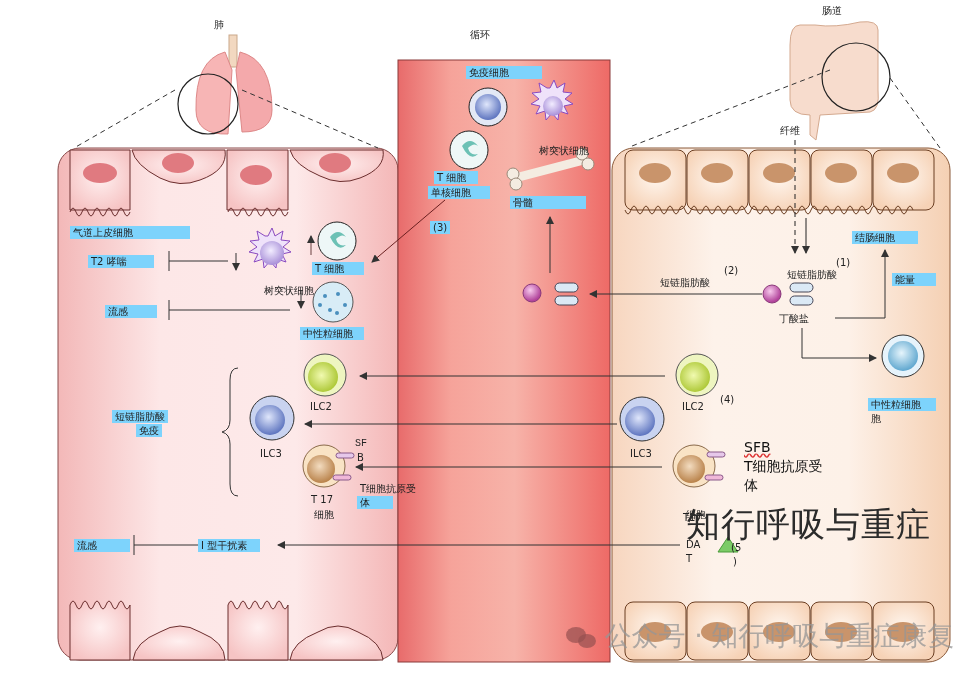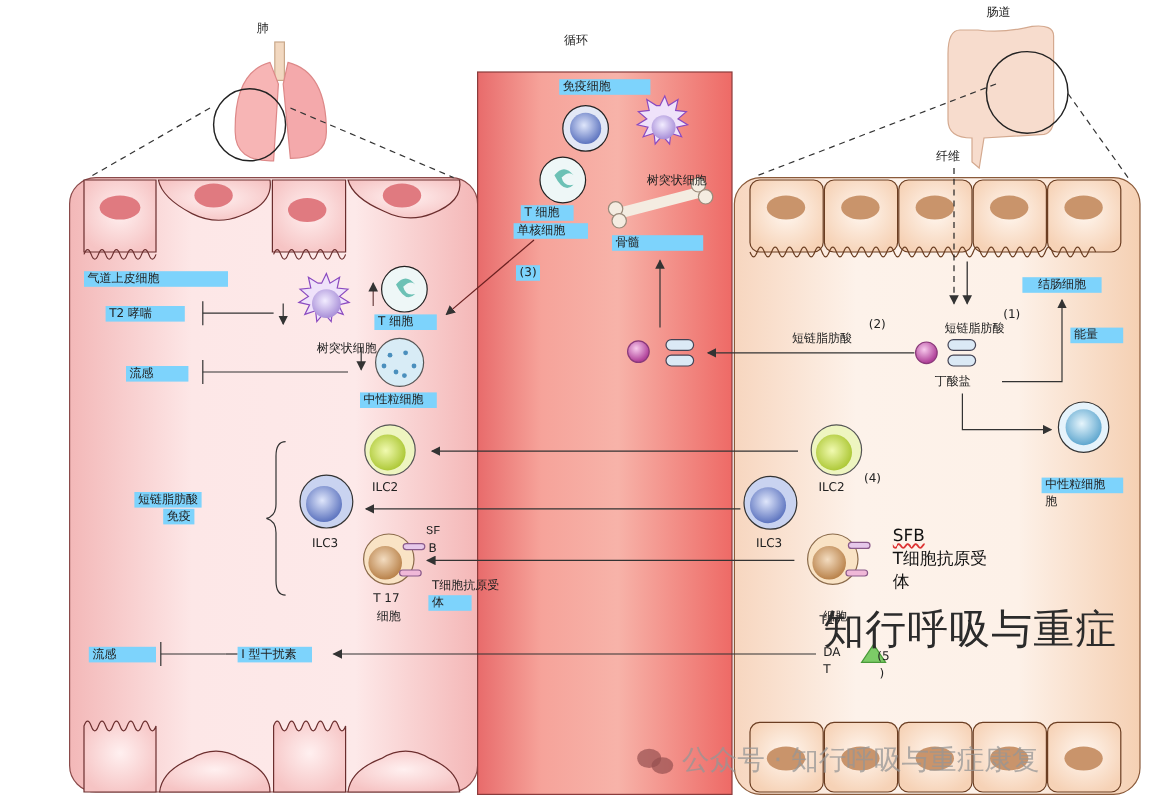--- a/index.html
+++ b/index.html
@@ -2,21 +2,21 @@
 <html><head>
 <meta charset="utf-8">
 <style>
   html,body{margin:0;padding:0;background:#fff;}
   body{width:975px;height:676px;position:relative;overflow:hidden;font-family:"DejaVu Sans","Liberation Sans",sans-serif;}
   #stage{position:absolute;left:0;top:0;width:975px;height:676px;}
   .lbl{position:absolute;font-size:10px;color:#222;white-space:nowrap;line-height:13px;}
   .box{background:#7dd3fc;padding:0 3px;}
   .big{font-size:14px;color:#111;line-height:18px;}
   .wm{position:absolute;left:686px;top:502px;font-size:34px;color:#2b2b2b;letter-spacing:1px;white-space:nowrap;}
-  .wm2{position:absolute;left:531px;top:618px;font-size:23px;color:rgba(150,150,150,0.75);white-space:nowrap;}
+  .wm2{position:absolute;left:566px;top:618px;font-size:27px;color:rgba(150,150,150,0.75);white-space:nowrap;}
 </style>
 </head>
 <body>
 
 <div id="stage">
 <svg width="975" height="676" viewBox="0 0 975 676" xmlns="http://www.w3.org/2000/svg" style="position:absolute;left:0;top:0;">
   <defs>
     <linearGradient id="lungG" x1="0" x2="1" y1="0" y2="0">
       <stop offset="0" stop-color="#f3b8b8"></stop>
       <stop offset="0.3" stop-color="#fde7e7"></stop>
@@ -271,21 +271,21 @@
 
 <div class="lbl box" style="left:466px;top:66px;width:70px;">免疫细胞</div>
 <div class="lbl" style="left:539px;top:144px;">树突状细胞</div>
 <div class="lbl box" style="left:434px;top:171px;width:38px;">T 细胞</div>
 <div class="lbl box" style="left:428px;top:186px;width:56px;">单核细胞</div>
 <div class="lbl box" style="left:510px;top:196px;width:70px;">骨髓</div>
 <div class="lbl box" style="left:430px;top:221px;">(3)</div>
 <div class="lbl" style="left:660px;top:276px;">短链脂肪酸</div>
 <div class="lbl" style="left:724px;top:264px;">(2)</div>
 
-<div class="lbl box" style="left:852px;top:231px;width:60px;text-align:center;">结肠细胞</div>
+<div class="lbl box" style="left:852px;top:231px;width:60px;">结肠细胞</div>
 <div class="lbl" style="left:836px;top:256px;">(1)</div>
 <div class="lbl" style="left:787px;top:268px;">短链脂肪酸</div>
 <div class="lbl box" style="left:892px;top:273px;width:38px;">能量</div>
 <div class="lbl" style="left:779px;top:312px;">丁酸盐</div>
 <div class="lbl box" style="left:868px;top:398px;width:62px;">中性粒细胞</div>
 <div class="lbl" style="left:871px;top:412px;">胞</div>
 <div class="lbl" style="left:682px;top:400px;">ILC2</div>
 <div class="lbl" style="left:720px;top:393px;">(4)</div>
 <div class="lbl" style="left:630px;top:447px;">ILC3</div>
 <div class="lbl big" style="left:744px;top:438px;text-decoration:underline wavy #d33;text-align:right;">SFB</div>

